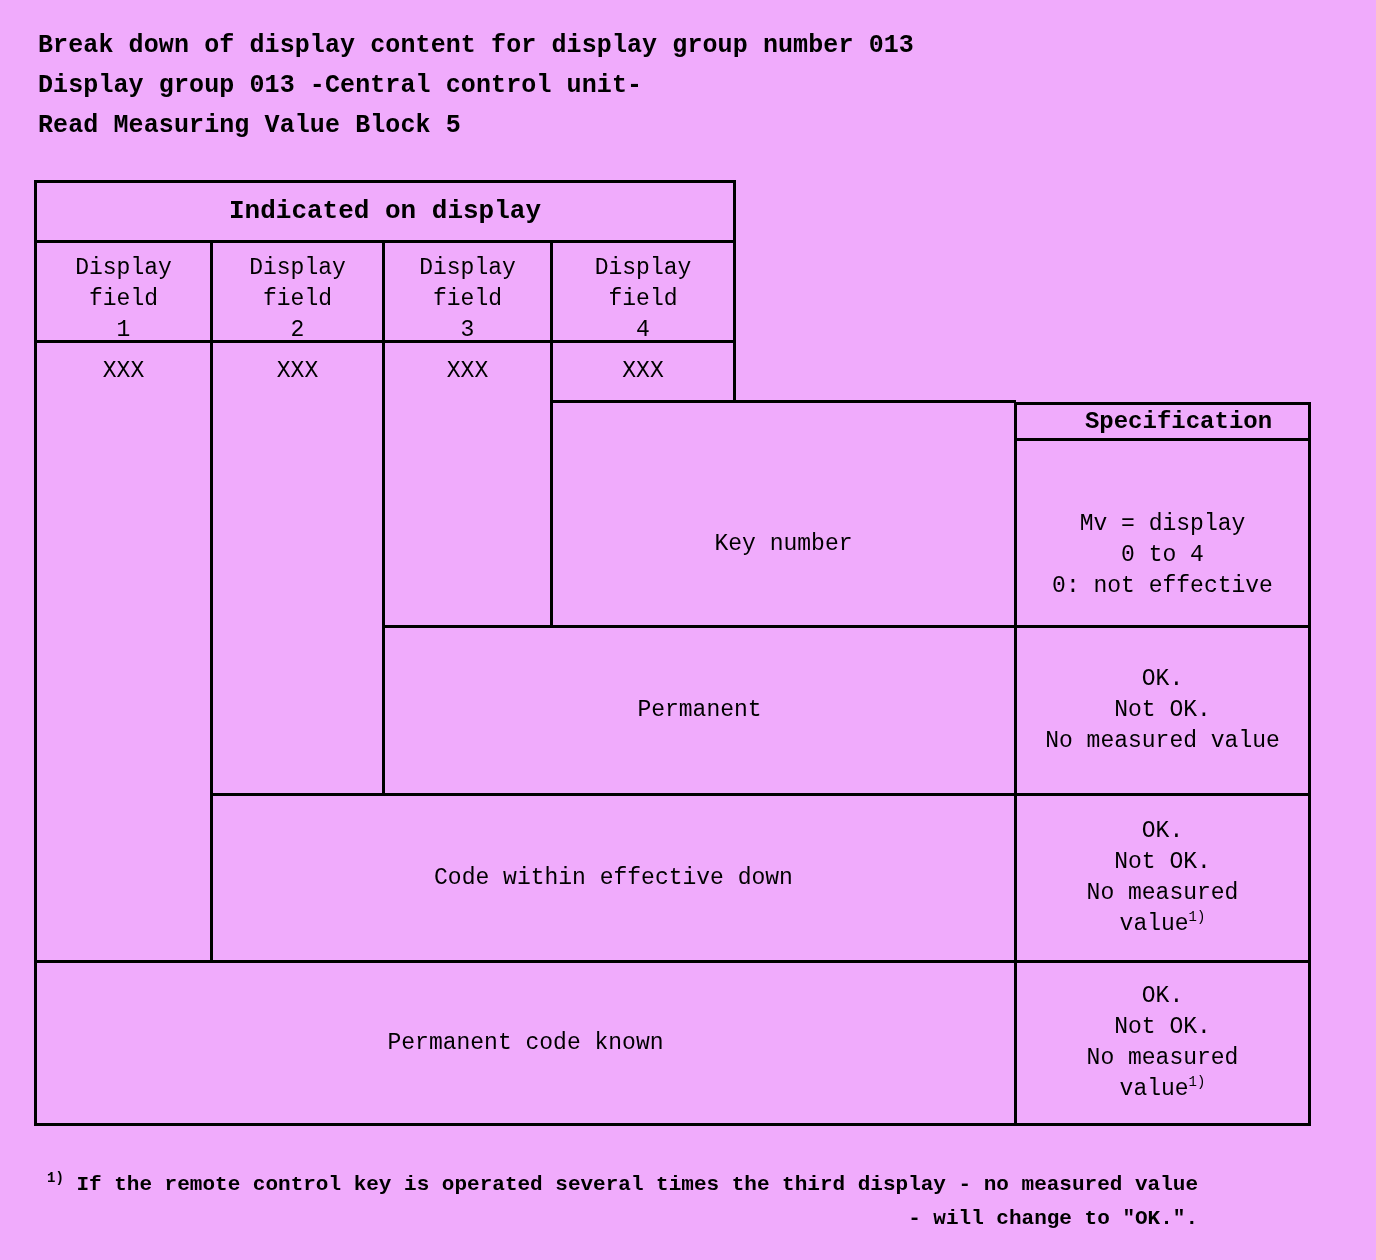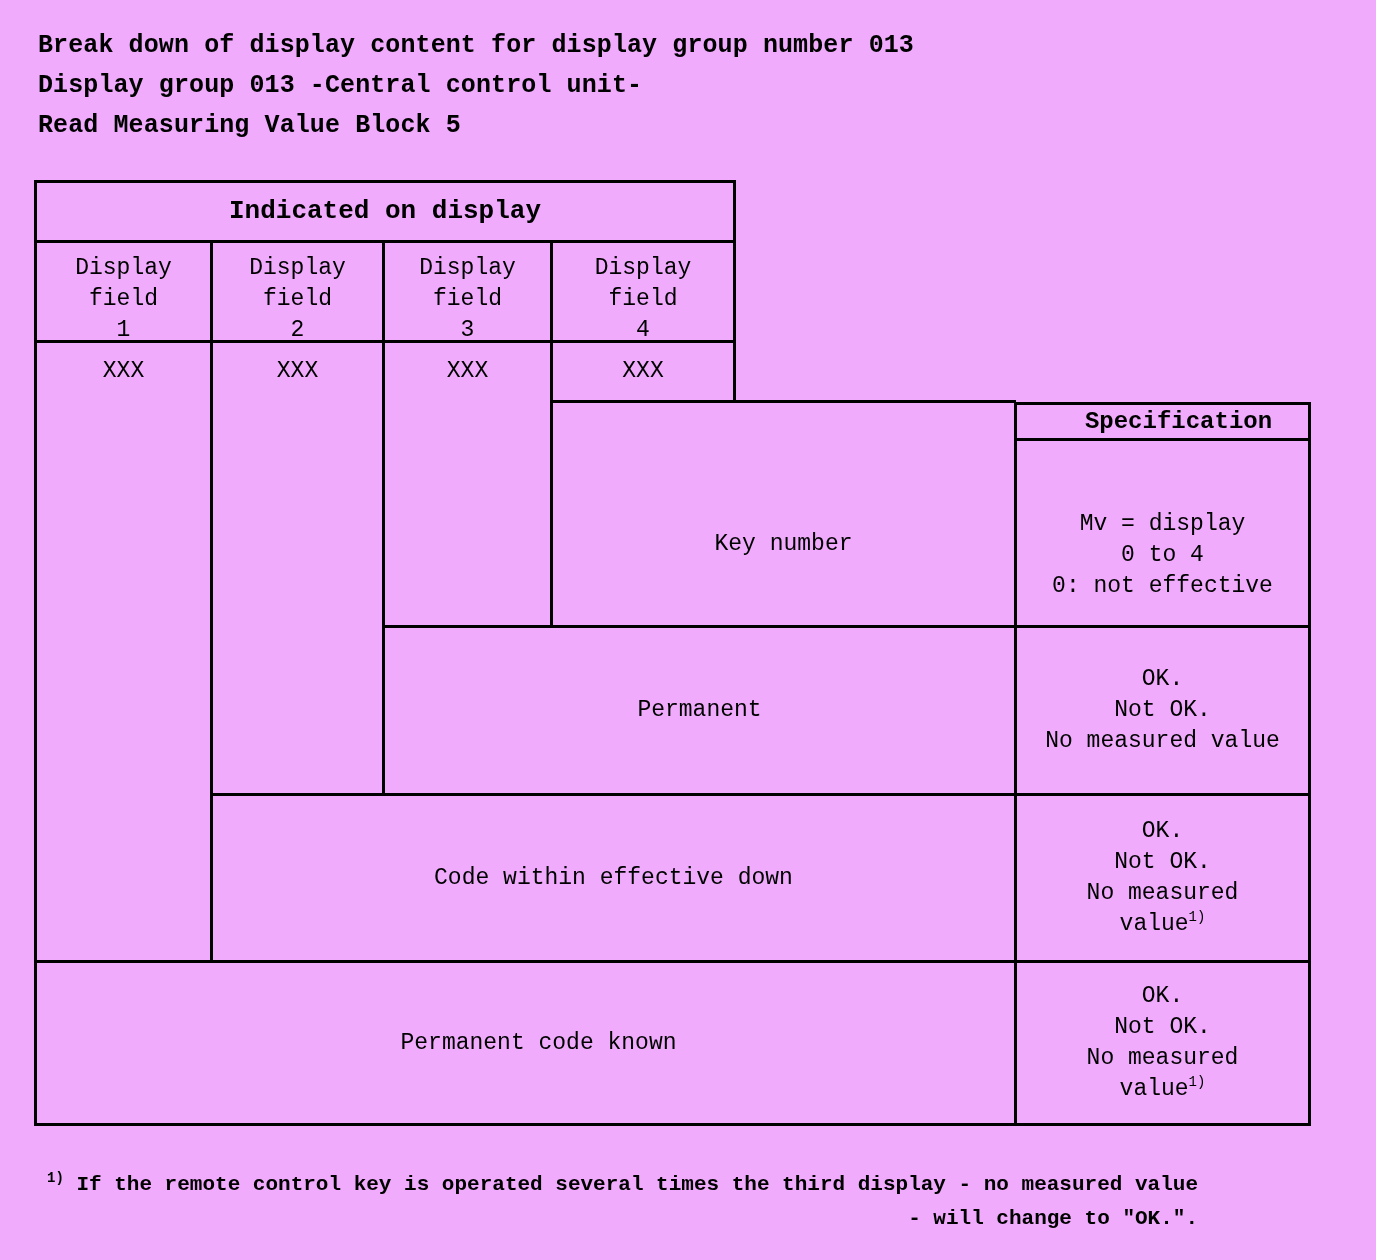--- a/index.html
+++ b/index.html
@@ -194,21 +194,21 @@
 
     <div class="cell" style="left:179px; top:616px; width:801px; height:164px;">Code within effective down</div>
     <div class="cell" style="left:983px; top:616px; width:291px; height:164px;">
       <span class="lines">
         <span class="ln">OK.</span>
         <span class="ln">Not OK.</span>
         <span class="ln"><span>No measured value</span><sup class="fn">1)</sup></span>
       </span>
     </div>
 
-    <div class="cell" style="left:16px; top:783px; width:977px; height:160px;">Permanent code known</div>
+    <div class="cell" style="left:3px; top:783px; width:977px; height:160px;">Permanent code known</div>
     <div class="cell" style="left:983px; top:783px; width:291px; height:160px;">
       <span class="lines">
         <span class="ln">OK.</span>
         <span class="ln">Not OK.</span>
         <span class="ln"><span>No measured value</span><sup class="fn">1)</sup></span>
       </span>
     </div>
 
   </div>
 

